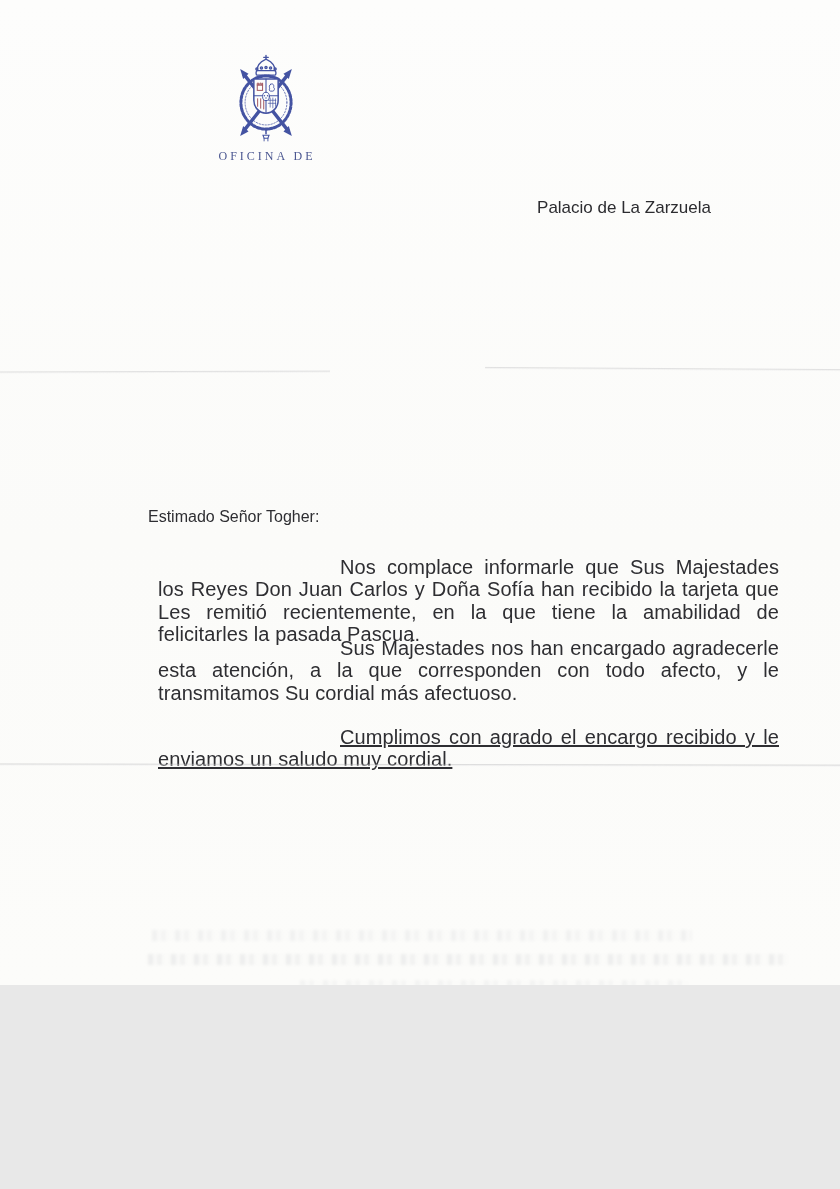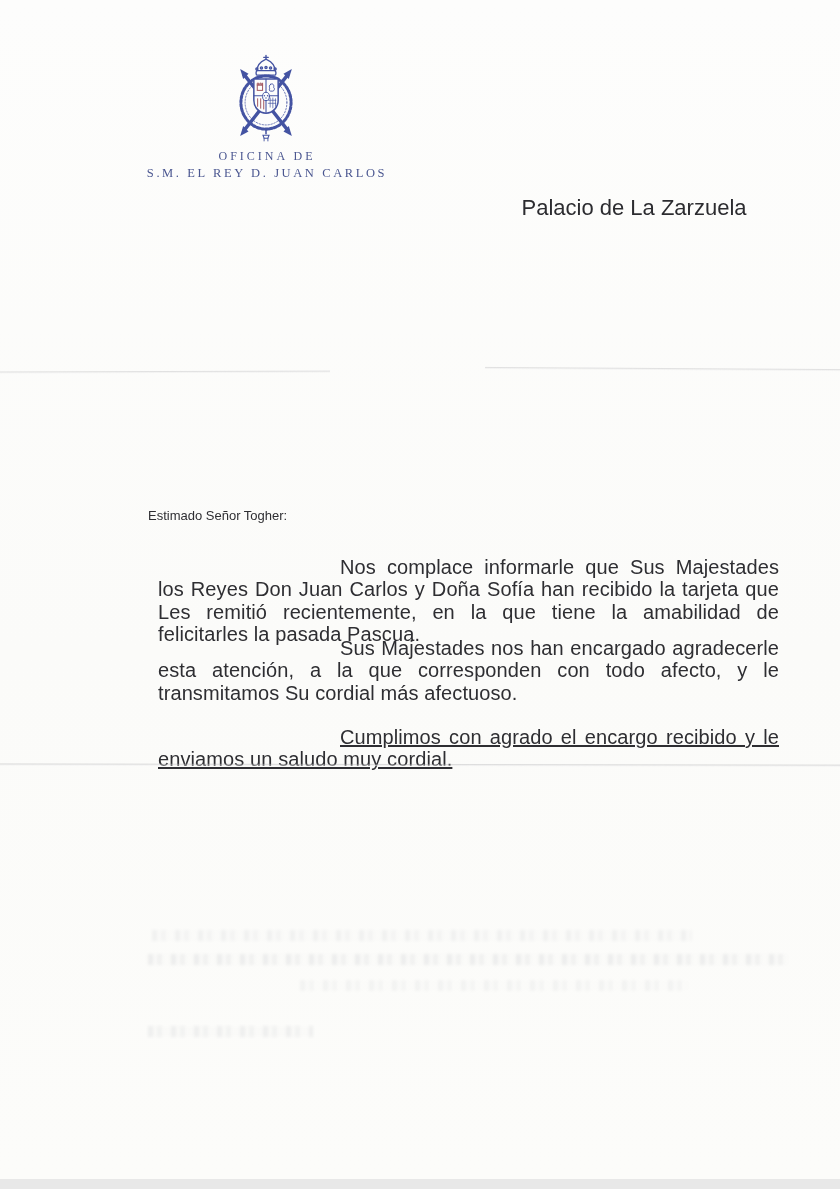--- a/index.html
+++ b/index.html
@@ -1,19 +1,19 @@
 <!DOCTYPE html>
 <html><head>
 <meta charset="utf-8">
 <style>
   html, body { margin: 0; padding: 0; background: #e8e8e8; }
   .page {
     position: relative;
     width: 840px;
-    height: 1179px;
+    height: 985px;
     margin: 0 auto;
     background: linear-gradient(180deg, #fdfdfc 0%, #fbfbf9 55%, #fcfcfa 100%);
     overflow: hidden;
     font-family: "Liberation Sans", sans-serif;
   }
 
   
   .emblem {
     position: absolute;
     left: 228px;
@@ -37,35 +37,35 @@
   .office-line2 {
     font-size: 12.5px;
     letter-spacing: 2.6px;
     line-height: 17px;
     white-space: nowrap;
   }
 
   
   .dateline {
     position: absolute;
-    left: 498px;
+    left: 488px;
     top: 196px;
     width: 272px;
     text-align: center;
-    font-size: 22px;
+    font-size: 17px;
     line-height: 23px;
     color: #2c2c30;
   }
 
   
   .salutation {
     position: absolute;
     left: 148px;
     top: 508px;
-    font-size: 13px;
+    font-size: 16px;
     color: #2e2e32;
   }
   .para {
     position: absolute;
     left: 148px;
     width: 621px;
     margin: 10px;
     font-size: 20px;
     line-height: 22.3px;
     letter-spacing: 0.1px;
@@ -160,21 +160,20 @@
       </g>
 
       <path d="M50 104 v6" stroke-width="2"></path>
       <path d="M46 112 h8 l-1.5 4 h-5 z" stroke-width="1.4"></path>
       <path d="M47.5 116 v3.5 M52.5 116 v3.5" stroke-width="1.2"></path>
     </g>
   </svg>
 
   <div class="office">
     <div class="office-line1">OFICINA DE</div>
-    <div class="office-line2">S.M. EL REY D. JUAN CARLOS</div>
   </div>
 
   <div class="dateline">
     <div>Palacio de La Zarzuela</div>
   </div>
 
   <div class="crease crease-1a"></div>
   <div class="crease crease-1b"></div>
 
   <div class="salutation">Estimado Señor Togher:</div>

